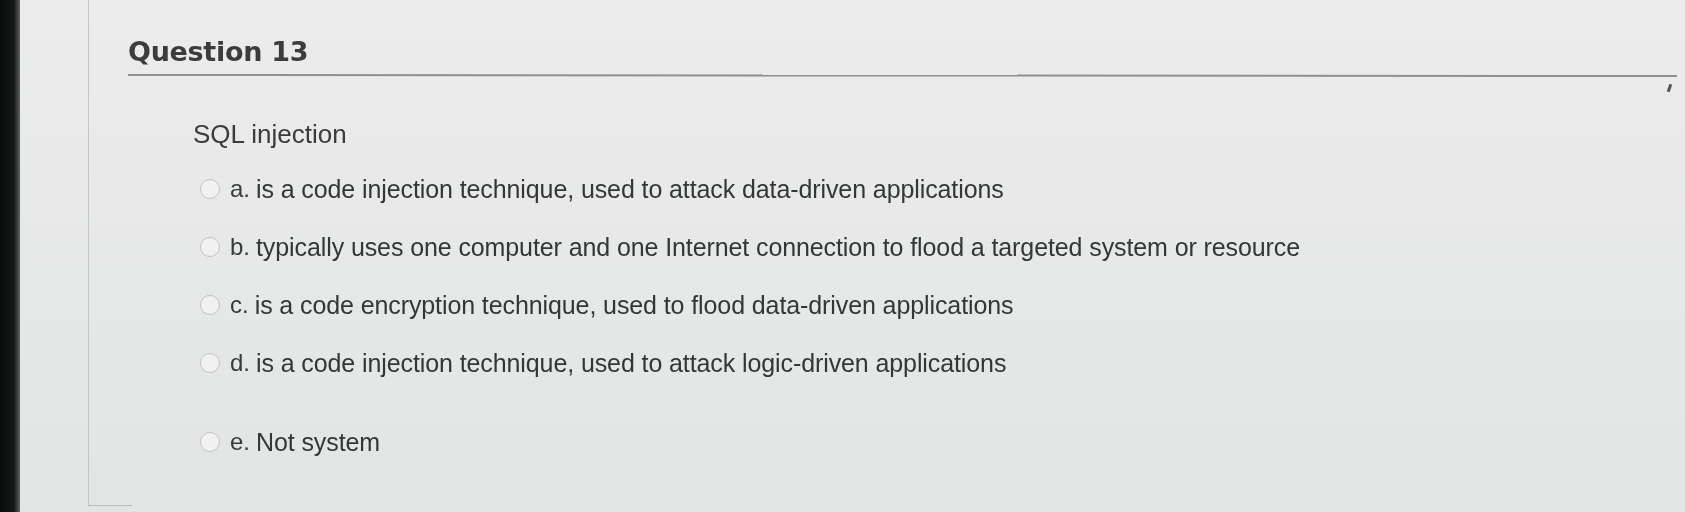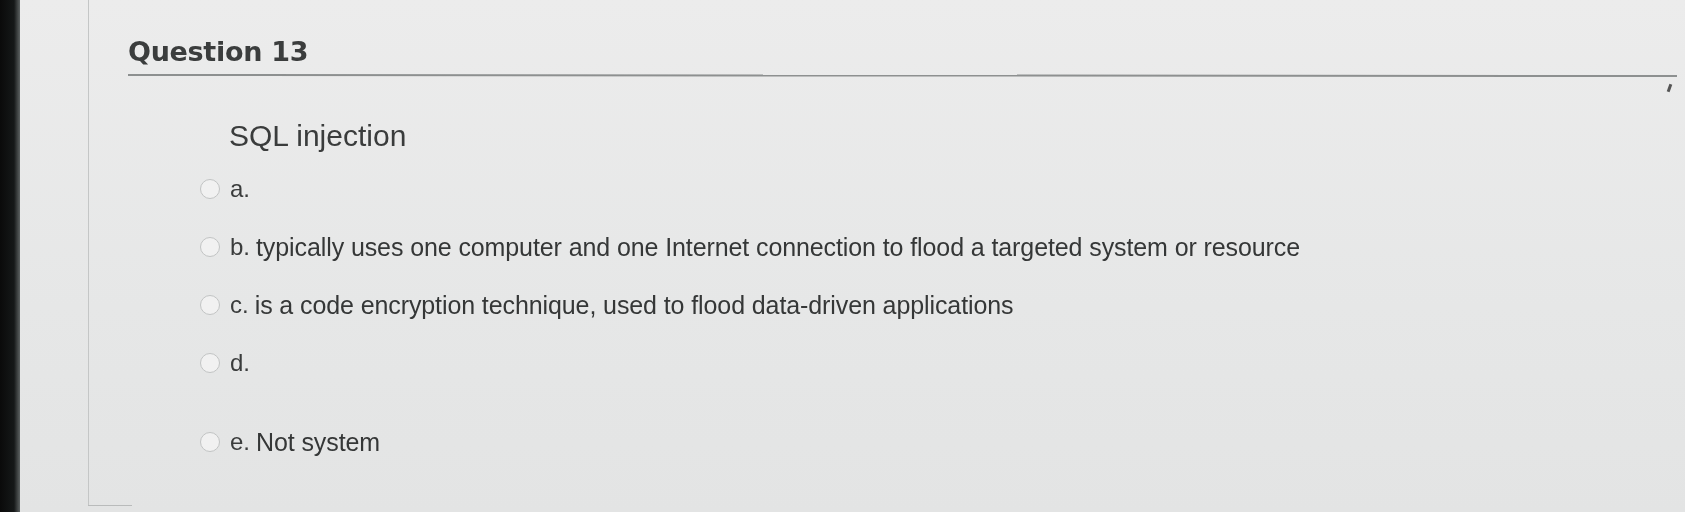--- a/index.html
+++ b/index.html
@@ -31,21 +31,21 @@
     letter-spacing:-0.3px;
     text-align:center;
   }
   .title-rule {
     position:absolute; left:128px; top:74px; right:8px; height:2px;
     background:#8d9090;
     transform:rotate(0.04deg); transform-origin:left center;
   }
   .qtext {
     position:absolute; left:193px; top:119px;
-    font-size:30px; color:#3a3c3c;margin-left:36px;
+    font-size:26px; color:#3a3c3c;
   }
   .option {
     position:absolute; left:200px; height:30px;
     display:flex; align-items:center; cursor:pointer;
   }
   .radio {
     width:20px; height:20px; border-radius:50%;
     border:1.5px solid #c2c4c4; background:#f1f1f1;
     box-sizing:border-box; margin-right:10px; flex:none;
   }
@@ -66,36 +66,38 @@
 
 <div class="title">Question 13</div>
 <div class="title-rule"></div>
 <div class="mark"></div>
 
 <div class="qtext">SQL injection</div>
 
 <label class="option" style="top:174px;">
   <span class="radio"></span>
   <span class="letter">a.</span>
+  <span class="otext">is a code injection technique, used to attack data-driven applications</span>
 </label>
 
 <label class="option" style="top:232px;">
   <span class="radio"></span>
   <span class="letter">b.</span>
   <span class="otext">typically uses one computer and one Internet connection to flood a targeted system or resource</span>
 </label>
 
 <label class="option" style="top:290px;">
   <span class="radio"></span>
   <span class="letter">c.</span>
   <span class="otext">is a code encryption technique, used to flood data-driven applications</span>
 </label>
 
 <label class="option" style="top:348px;">
   <span class="radio"></span>
   <span class="letter">d.</span>
+  <span class="otext">is a code injection technique, used to attack logic-driven applications</span>
 </label>
 
 <label class="option" style="top:427px;">
   <span class="radio"></span>
   <span class="letter">e.</span>
   <span class="otext">Not system</span>
 </label>
 
 </body></html>

